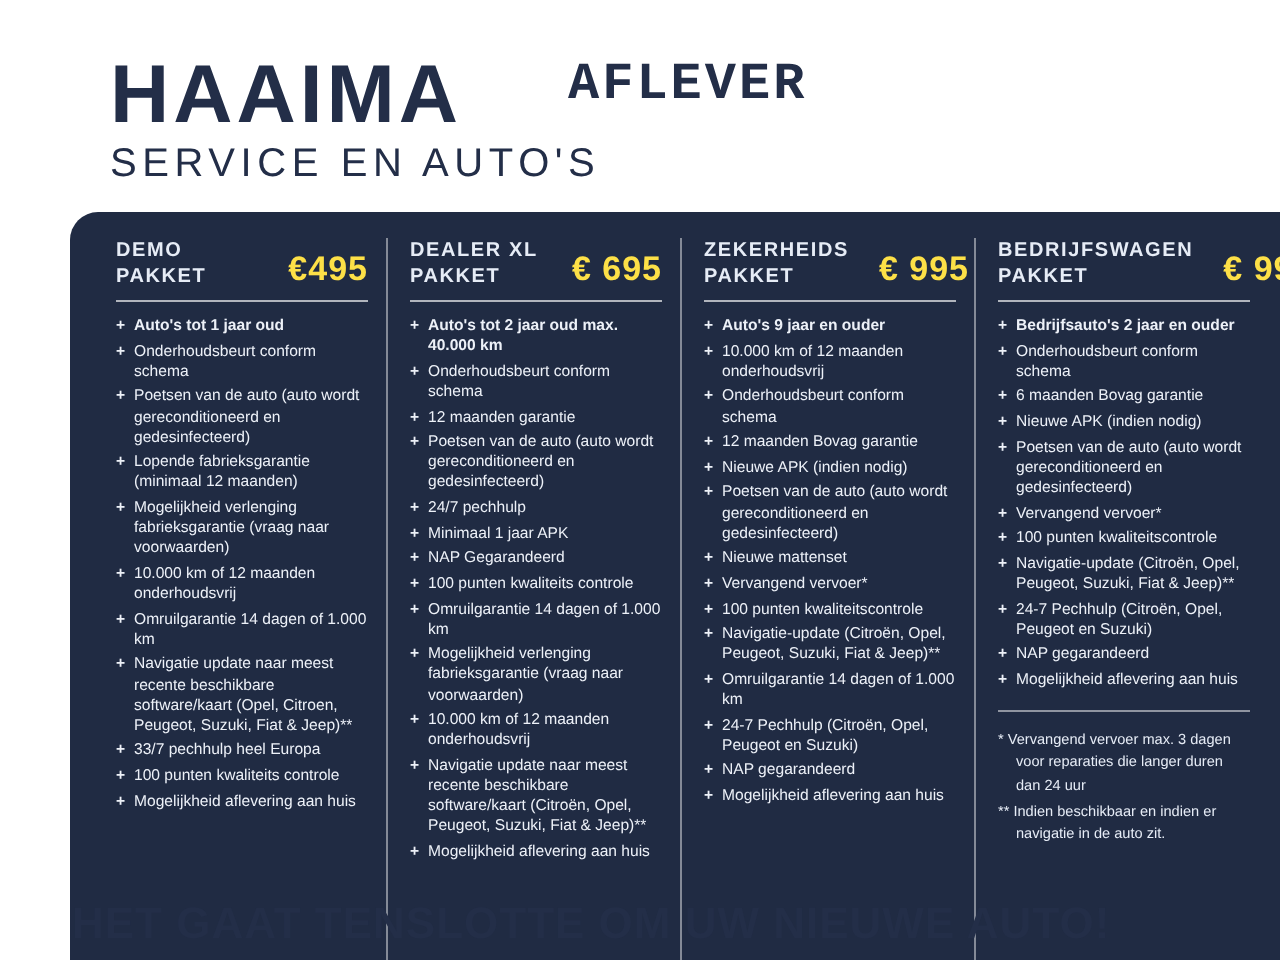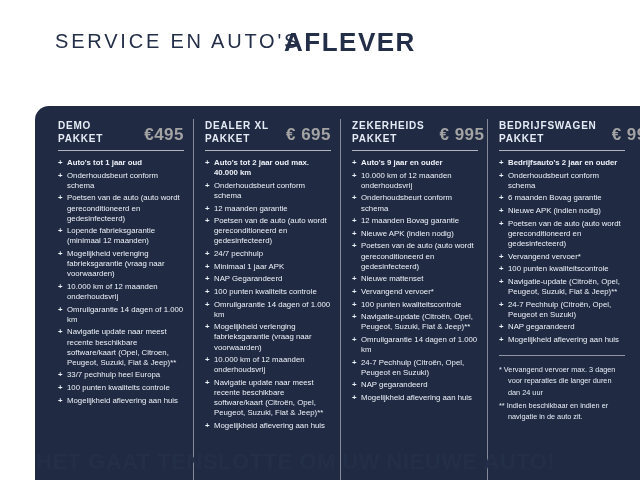--- a/index.html
+++ b/index.html
@@ -9,44 +9,45 @@
   }
   *{box-sizing:border-box;}
   html,body{margin:0;padding:0;}
   body{
     width:640px;height:480px;overflow:hidden;background:#ffffff;
     font-family:"Liberation Sans", sans-serif;color:var(--navy);position:relative;
   }
   .brand{position:absolute;left:55px;top:27px;}
   .brand-name{font-size:41px;font-weight:bold;letter-spacing:2px;line-height:1;color:var(--navy);}
   .brand-sub{font-size:20px;letter-spacing:2.8px;margin-top:3px;color:var(--navy);}
-  .doc-title{position:absolute;left:284px;top:28px;font-size:26px;font-weight:bold;letter-spacing:1.5px;line-height:1.1;color:var(--navy);}
+  .doc-title{position:absolute;left:284px;top:28px;font-size:26px;font-weight:bold;letter-spacing:1.5px;line-height:1.1;color:var(--navy);font-family:Liberation Mono, monospace;}
   .panel{
     position:absolute;left:35px;top:106px;width:605px;height:426px;
     background:var(--panel);border-radius:14px 0 0 0;
     display:flex;padding:13px 6px 8px 12px;
   }
   .pkg-col{flex:1;min-width:0;padding:0 9px 0 11px;}
   .pkg-col + .pkg-col{border-left:1px solid rgba(255,255,255,0.45);}
   .pkg-header{display:flex;justify-content:space-between;align-items:flex-end;}
   .pkg-name{font-size:10px;font-weight:bold;letter-spacing:0.8px;line-height:1.3;color:#e6ecf6;white-space:pre-line;}
-  .pkg-price{font-size:17px;font-weight:bold;letter-spacing:0.5px;color:#a3a3a3;white-space:nowrap;margin-left:15px;}
+  .pkg-price{font-size:17px;font-weight:bold;letter-spacing:0.5px;color:#fde047;white-space:nowrap;margin-left:15px;}
   .pkg-rule{border-bottom:1px solid rgba(255,255,255,0.65);margin:5px 0 7px 0;}
   .pkg-item{display:flex;margin-bottom:2.5px;font-size:7.8px;line-height:1.3;color:var(--light);}
   .pkg-item .marker{flex:0 0 9px;font-weight:bold;}
   .pkg-item .txt{flex:1;min-width:0;}
   .pkg-item.bold{font-weight:bold;}
   .footnotes{margin-top:10px;border-top:1px solid rgba(255,255,255,0.5);padding-top:8px;}
   .footnote{font-size:7.3px;line-height:1.55;color:#e6ecf6;margin:0 0 2px 0;padding-left:9px;text-indent:-9px;}
   .footer-tagline{position:absolute;left:36px;top:449px;font-size:22px;font-weight:bold;letter-spacing:0.5px;color:var(--navy);white-space:nowrap;}
 </style>
 </head>
 <body>
 
 <div class="brand">
+  <div class="brand-name">HAAIMA</div>
   <div class="brand-sub">SERVICE EN AUTO'S</div>
 </div>
 
 <div class="doc-title">
   <div>AFLEVER</div>
 </div>
 
 <div class="panel">
 
 <div class="pkg-col">

